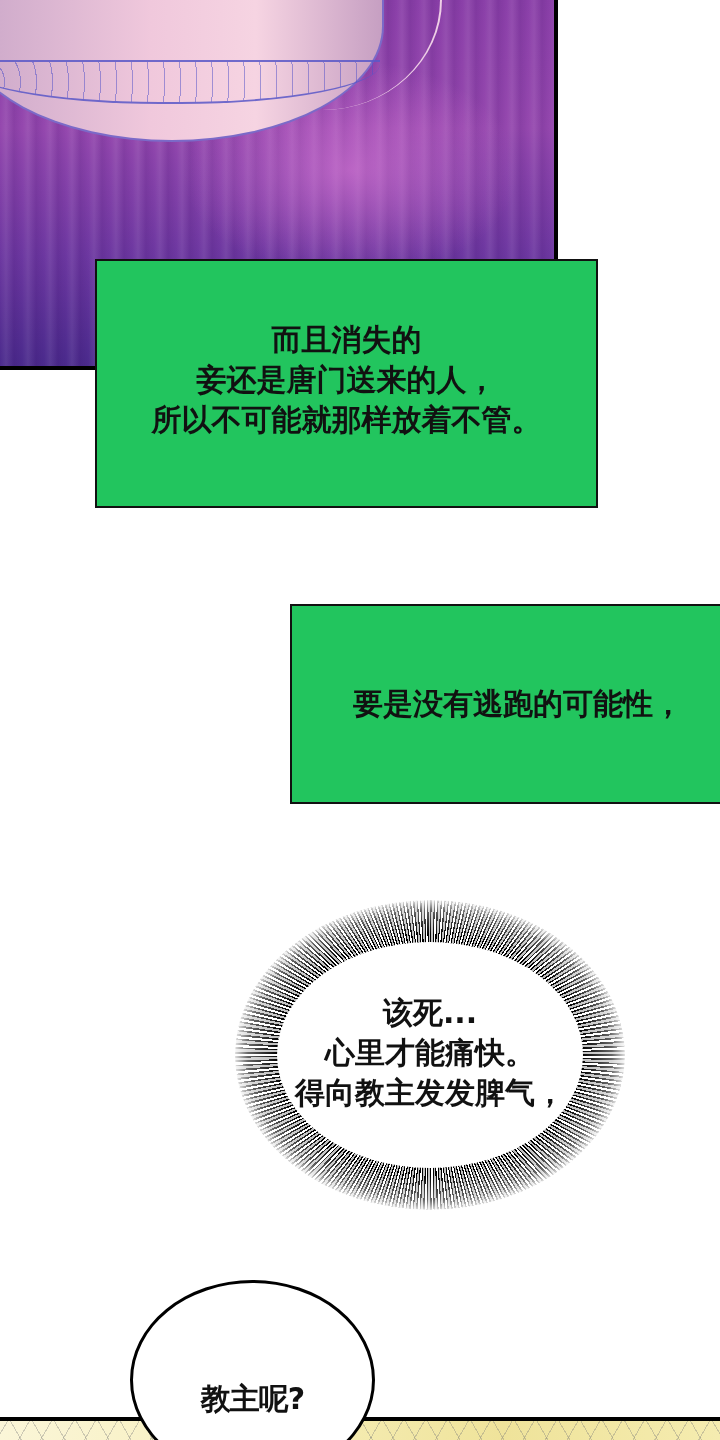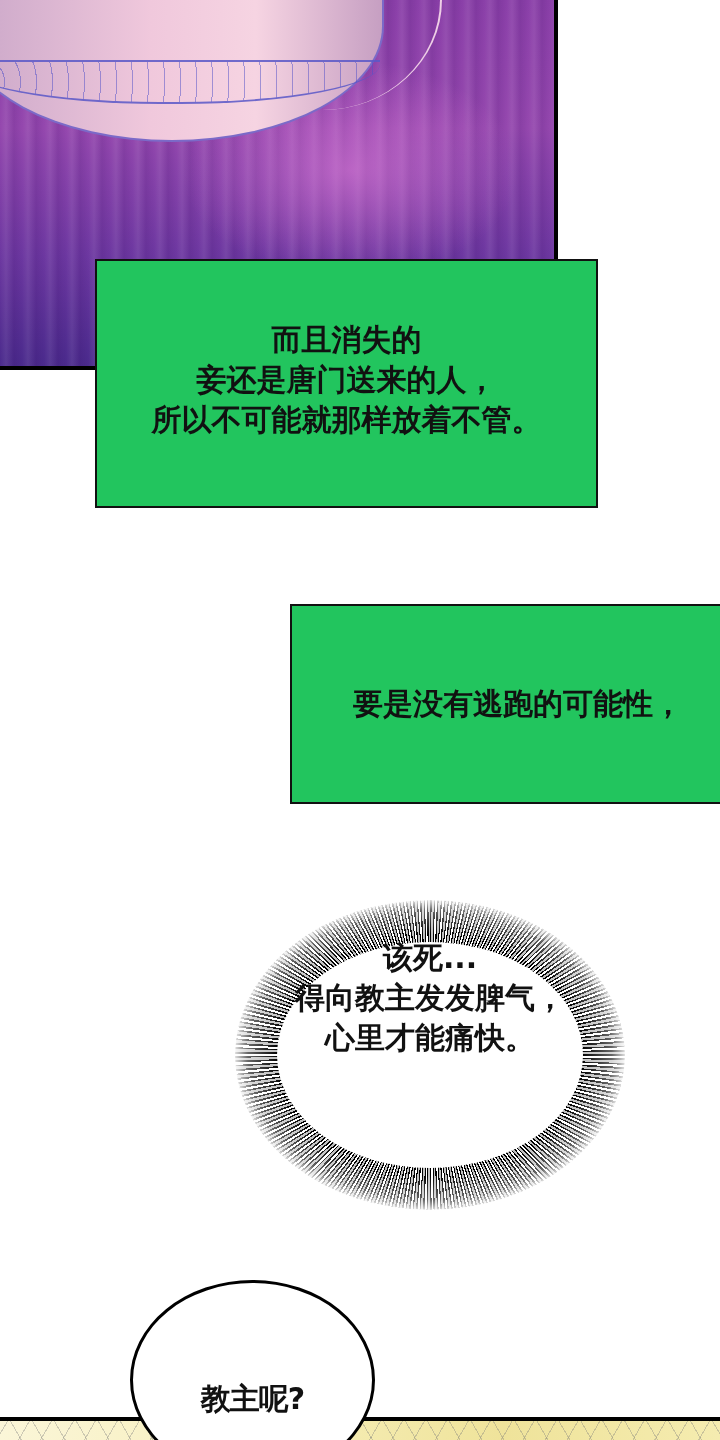--- a/index.html
+++ b/index.html
@@ -52,21 +52,21 @@
   }
   .burst .rays {
     position: absolute; inset: 0; border-radius: 50%;
     background: repeating-conic-gradient(#000 0deg 0.6deg, rgba(0,0,0,0.25) 0.6deg 1.4deg, #000 1.4deg 1.9deg, rgba(0,0,0,0) 1.9deg 2.6deg);
     -webkit-mask: radial-gradient(ellipse at center, #000 55%, rgba(0,0,0,0.6) 66%, rgba(0,0,0,0) 72%);
             mask: radial-gradient(ellipse at center, #000 55%, rgba(0,0,0,0.6) 66%, rgba(0,0,0,0) 72%);
   }
   .burst .inner {
     position: absolute; left: 42px; top: 42px; width: 306px; height: 226px;
     border-radius: 50%; background: #fff;
-    display: flex; align-items: flex-start; justify-content: center; text-align: center;
+    display: flex; align-items: center; justify-content: center; text-align: center;
   }
   .burst .lines { display: flex; flex-direction: column; align-items: center; margin-top: -4px; }
   .burst .line { font-size: 30px; line-height: 40px; font-weight: bold; color: #111; white-space: nowrap; }
   .panel-bottom {
     position: absolute; left: 0; top: 1417px; width: 720px; height: 23px;
     border-top: 4px solid #000; box-sizing: border-box;
     background:
       repeating-linear-gradient(60deg, rgba(120,120,120,0.0) 0 18px, rgba(120,120,120,0.35) 18px 19px),
       repeating-linear-gradient(-60deg, rgba(120,120,120,0.0) 0 18px, rgba(120,120,120,0.35) 18px 19px),
       linear-gradient(90deg, #fbf6d8 0%, #f6eeb8 40%, #efe39a 70%, #f5ecb0 100%);
@@ -103,22 +103,22 @@
   <div class="lines">
     <span class="line">要是没有逃跑的可能性，</span>
   </div>
 </div>
 
 <div class="burst">
   <div class="rays"></div>
   <div class="inner">
     <div class="lines">
       <span class="line">该死...</span>
+      <span class="line">心里才能痛快。</span>
       <span class="line">得向教主发发脾气，</span>
-      <span class="line">心里才能痛快。</span>
     </div>
   </div>
 </div>
 
 <div class="panel-bottom"></div>
 
 <div class="speech-circle">
   <span class="line">教主呢?</span>
 </div>
 

